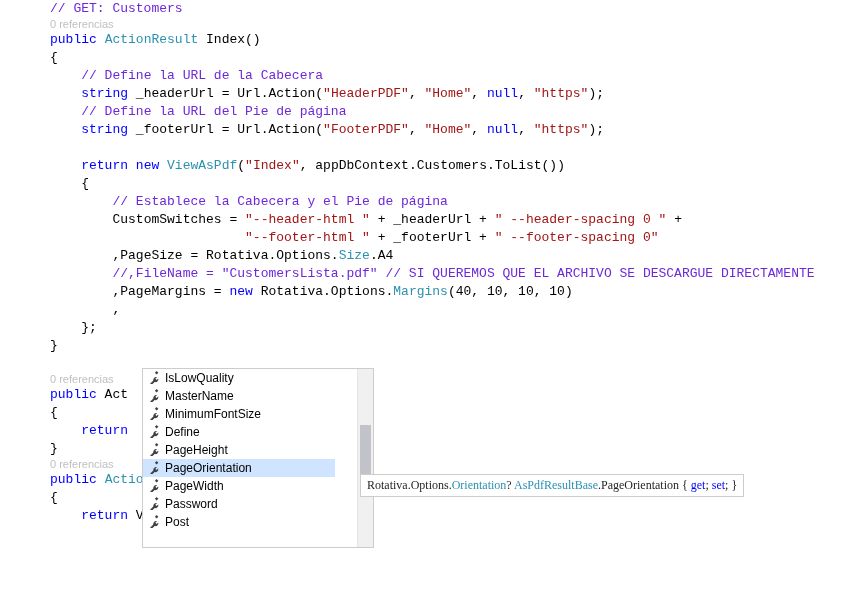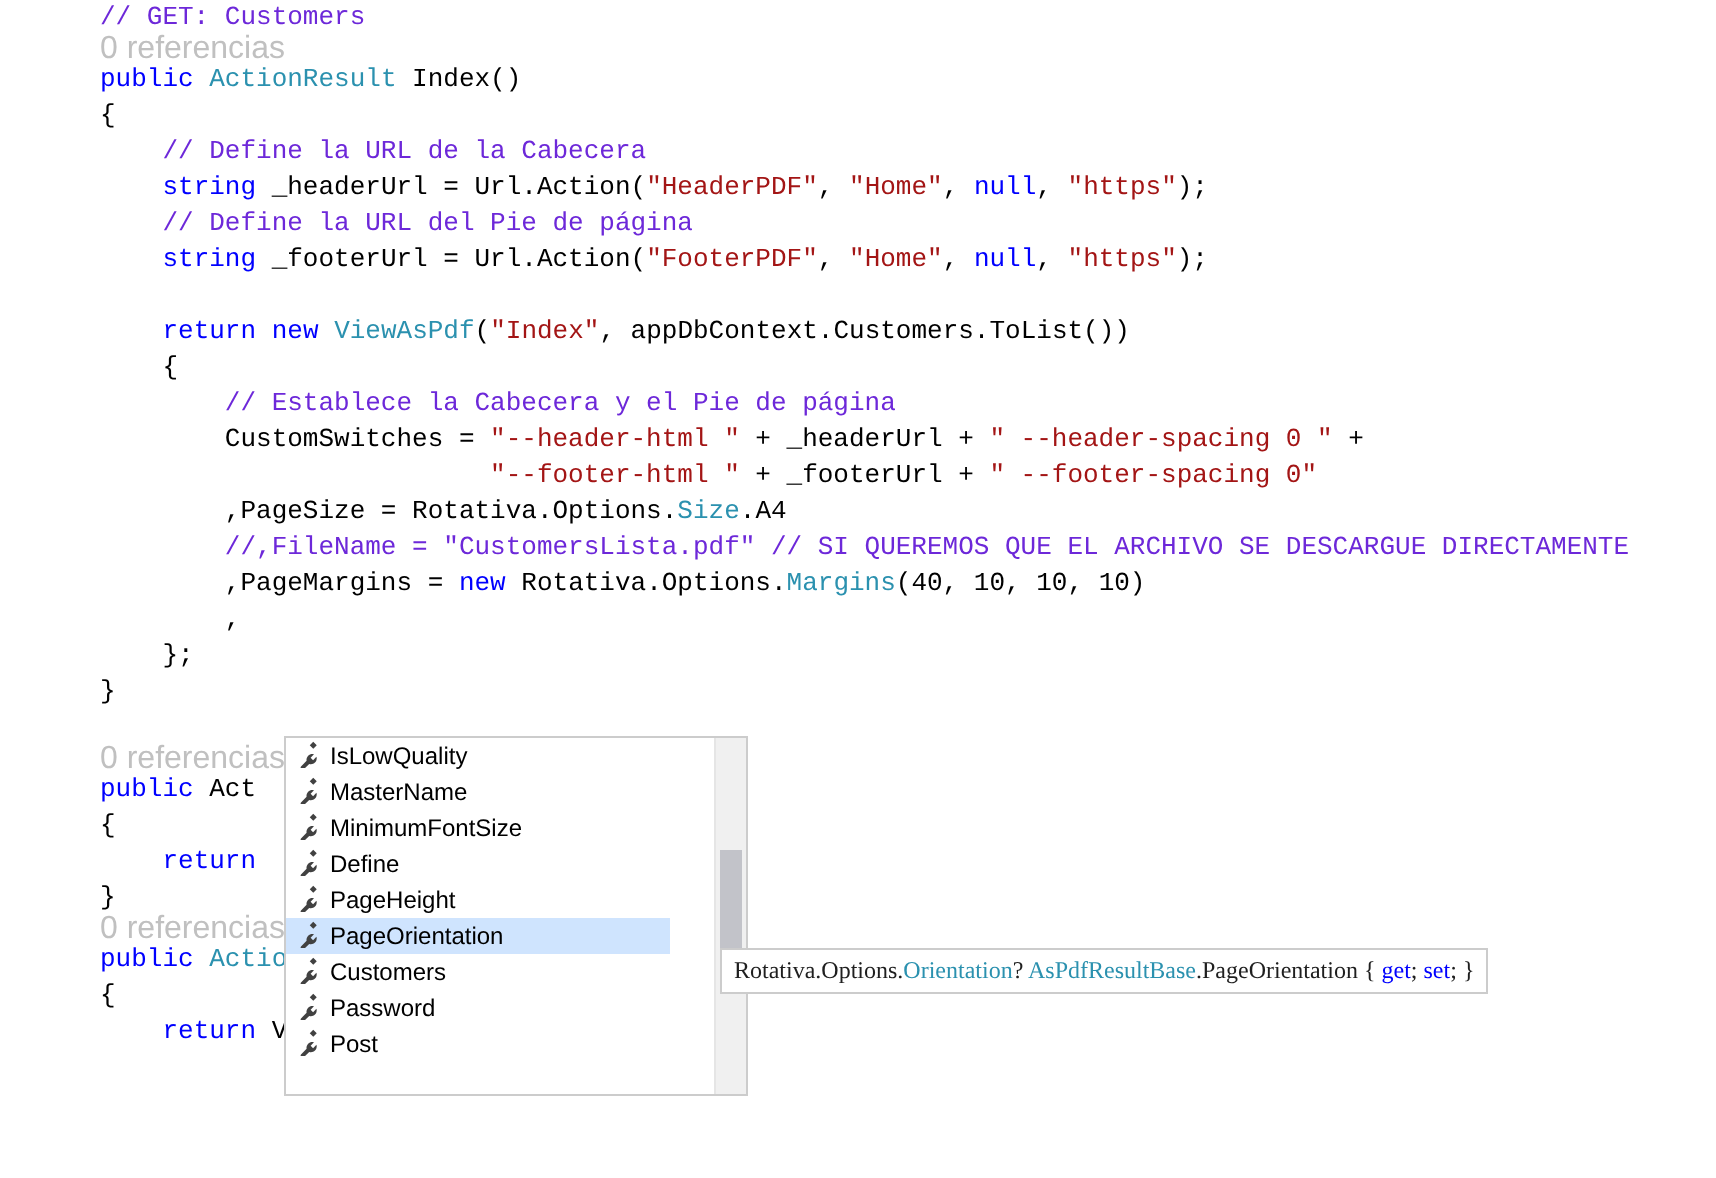--- a/index.html
+++ b/index.html
@@ -13,21 +13,21 @@
     overflow: hidden;
     color: #000000;
     position: relative;
   }
   .line {
     white-space: pre;
     line-height: 18px;
     padding-left: 50px;
   }
   .refs {
-    font-size: 16px;
+    font-size: 11px;
     color: #c0c0c0;
     font-family: 'Segoe UI', Arial, sans-serif;
     padding-left: 50px;
     line-height: 13px;
   }
   .kw { color: #0000ff; }
   .type { color: #2b91af; }
   .str { color: #a31515; }
   .comment { color: #6d28d9; }
   .txt { color: #000000; }
@@ -166,21 +166,21 @@
       <div class="intellisense-item selected">
         <span class="icon-wrap"><svg class="wrench-icon" viewBox="0 0 16 16">
             <path d="M13.7 7.3c.4-1.1.1-2.4-.8-3.3-.9-.9-2.2-1.2-3.3-.8l1.9 1.9-1.4 1.4-1.9-1.9c-.4 1.1-.1 2.4.8 3.3.8.8 1.9 1.1 2.9.9l3.2 3.2c.3.3.8.3 1.1 0l.5-.5c.3-.3.3-.8 0-1.1l-3-3.1zM3 3l2 2-2 2-2-2 2-2z" transform="rotate(90 8 8)"></path>
           </svg></span>
         <span>PageOrientation</span>
       </div>
       <div class="intellisense-item">
         <span class="icon-wrap"><svg class="wrench-icon" viewBox="0 0 16 16">
             <path d="M13.7 7.3c.4-1.1.1-2.4-.8-3.3-.9-.9-2.2-1.2-3.3-.8l1.9 1.9-1.4 1.4-1.9-1.9c-.4 1.1-.1 2.4.8 3.3.8.8 1.9 1.1 2.9.9l3.2 3.2c.3.3.8.3 1.1 0l.5-.5c.3-.3.3-.8 0-1.1l-3-3.1zM3 3l2 2-2 2-2-2 2-2z" transform="rotate(90 8 8)"></path>
           </svg></span>
-        <span>Customers</span>
+        <span>PageWidth</span>
       </div>
       <div class="intellisense-item">
         <span class="icon-wrap"><svg class="wrench-icon" viewBox="0 0 16 16">
             <path d="M13.7 7.3c.4-1.1.1-2.4-.8-3.3-.9-.9-2.2-1.2-3.3-.8l1.9 1.9-1.4 1.4-1.9-1.9c-.4 1.1-.1 2.4.8 3.3.8.8 1.9 1.1 2.9.9l3.2 3.2c.3.3.8.3 1.1 0l.5-.5c.3-.3.3-.8 0-1.1l-3-3.1zM3 3l2 2-2 2-2-2 2-2z" transform="rotate(90 8 8)"></path>
           </svg></span>
         <span>Password</span>
       </div>
       <div class="intellisense-item">
         <span class="icon-wrap"><svg class="wrench-icon" viewBox="0 0 16 16">
             <path d="M13.7 7.3c.4-1.1.1-2.4-.8-3.3-.9-.9-2.2-1.2-3.3-.8l1.9 1.9-1.4 1.4-1.9-1.9c-.4 1.1-.1 2.4.8 3.3.8.8 1.9 1.1 2.9.9l3.2 3.2c.3.3.8.3 1.1 0l.5-.5c.3-.3.3-.8 0-1.1l-3-3.1zM3 3l2 2-2 2-2-2 2-2z" transform="rotate(90 8 8)"></path>

